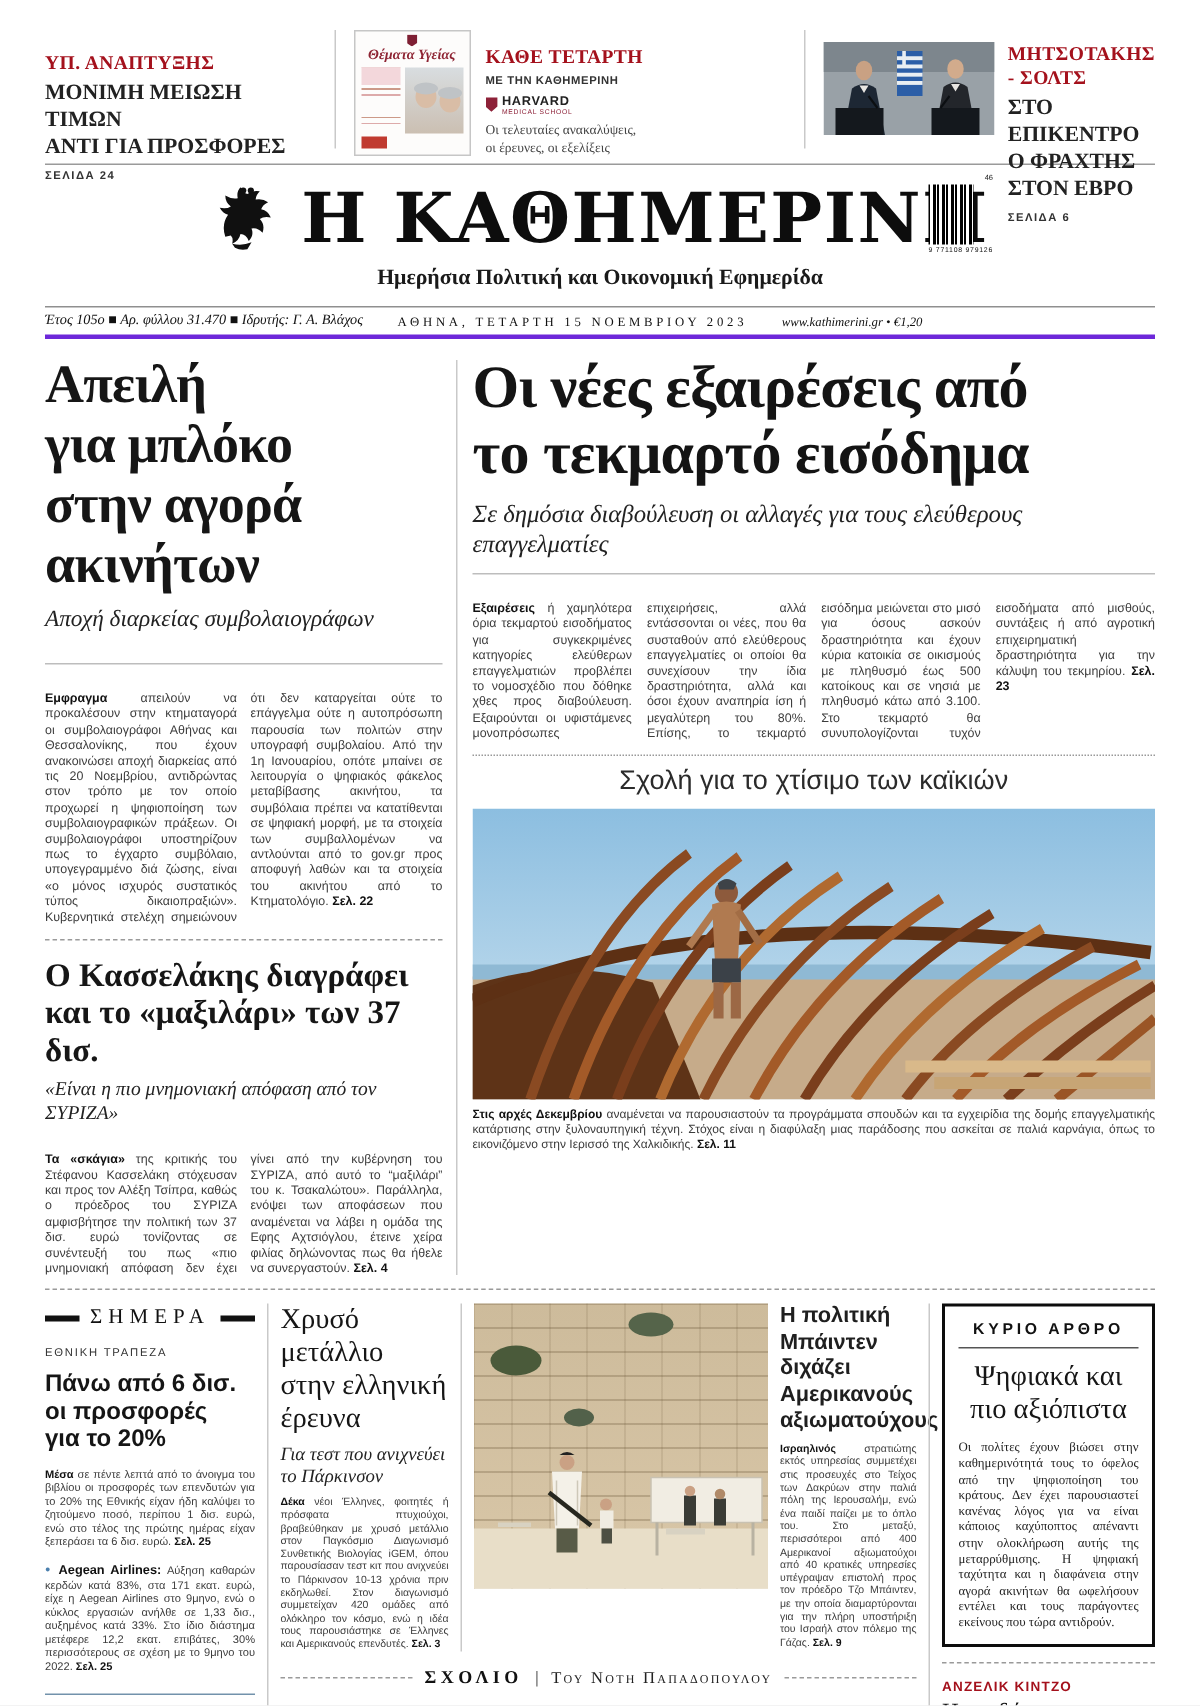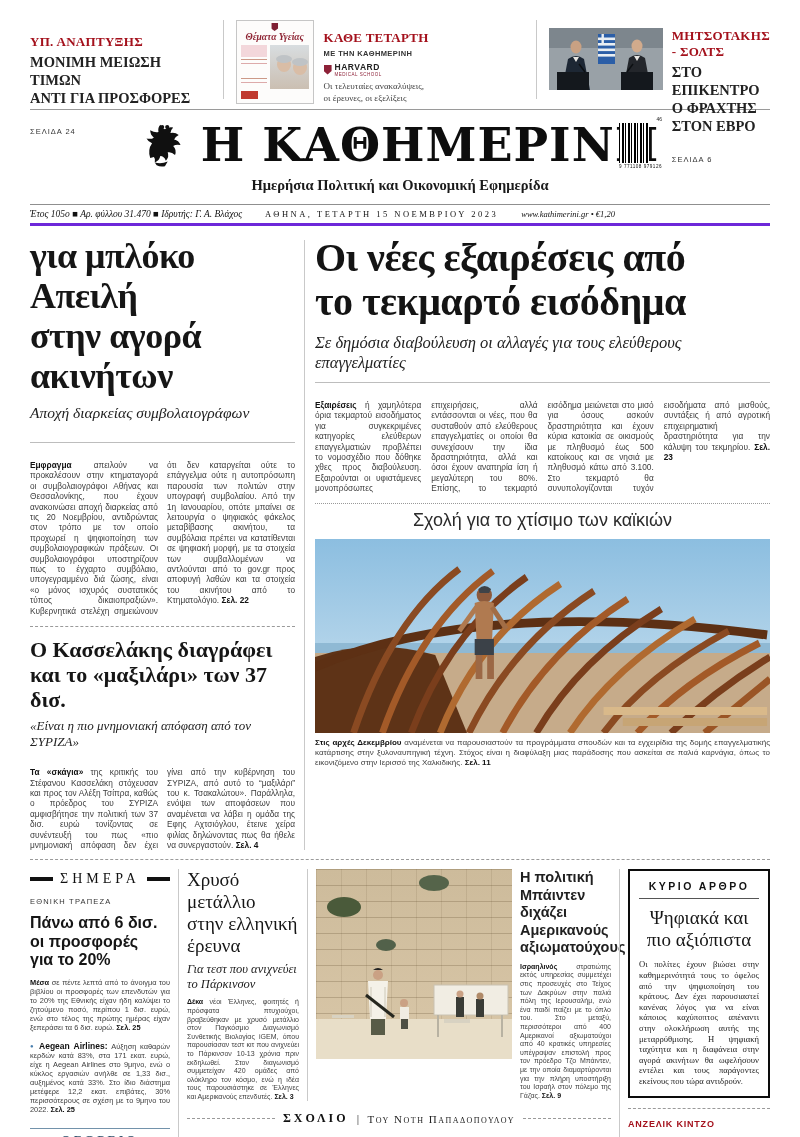--- a/index.html
+++ b/index.html
@@ -10,21 +10,21 @@
 
   
   .topbar { display:flex; gap:12px; align-items:flex-start; padding:4px 0 10px;
             border-bottom:1px solid #9a9a9a; height:94px; }
   .tb-div { width:1px; align-self:stretch; background:#c9c9c9; }
   .promo-kicker { font-family:"Liberation Serif",serif; font-weight:700; font-size:13px;
                   letter-spacing:.3px; margin-bottom:3px; }
   .red { color:#a4111c; }
   .promo-title div { font-family:"Liberation Serif",serif; font-weight:600; font-size:14.5px;
                      line-height:18px; color:#222; }
-  .promo-page { font-size:7.5px; font-weight:400; letter-spacing:1px; color:#333; margin-top:20px; }
+  .promo-page { font-size:7.5px; font-weight:700; letter-spacing:1px; color:#333; margin-top:5px; }
   .promo-left { width:188px; padding-top:14px; }
   .promo-mid { display:flex; gap:10px; width:300px; }
   .mag-thumb { width:78px; height:84px; border:1px solid #c6c6c6; background:#fdfcfb; position:relative; flex:none; }
   .mag-crest { position:absolute; top:2px; left:50%; transform:translateX(-50%); width:7px; height:8px; background:#7e1f33;
                clip-path:polygon(0 0,100% 0,100% 70%,50% 100%,0 70%); }
   .mag-title { font-family:"Liberation Serif",serif; font-style:italic; font-weight:700;
                color:#8e2433; font-size:9.5px; text-align:center; margin-top:11px; }
   .mag-body { display:flex; gap:3px; padding:3px 4px 0; }
   .mag-textcol { width:26px; height:44px; background:
       linear-gradient(#f3d7db 0 12px, transparent 12px),
@@ -250,22 +250,22 @@
   <div class="dateline">
     <span class="dl-left">Έτος 105ο ■ Αρ. φύλλου 31.470 ■ Ιδρυτής: Γ. Α. Βλάχος</span>
     <span class="dl-center">ΑΘΗΝΑ, ΤΕΤΑΡΤΗ 15 ΝΟΕΜΒΡΙΟΥ 2023</span>
     <span class="dl-right">www.kathimerini.gr • €1,20</span>
   </div>
 
   <main class="lead-zone">
     <div class="lz-left">
       <article>
         <h1 class="hl-1">
+          <div>Απειλή</div>
           <div>για μπλόκο</div>
-          <div>Απειλή</div>
           <div>στην αγορά</div>
           <div>ακινήτων</div>
         </h1>
         <div class="deck">Αποχή διαρκείας συμβολαιογράφων</div>
         <div class="bodytext cols2">
           <span class="lead-word">Εμφραγμα</span>
           <span>απειλούν να προκαλέσουν στην κτηματαγορά οι συμβολαιογράφοι Αθήνας και Θεσσαλονίκης, που έχουν ανακοινώσει αποχή διαρκείας από τις 20 Νοεμβρίου, αντιδρώντας στον τρόπο με τον οποίο προχωρεί η ψηφιοποίηση των συμβολαιογραφικών πράξεων. Οι συμβολαιογράφοι υποστηρίζουν πως το έγχαρτο συμβόλαιο, υπογεγραμμένο διά ζώσης, είναι «ο μόνος ισχυρός συστατικός τύπος δικαιοπραξιών». Κυβερνητικά στελέχη σημειώνουν ότι δεν καταργείται ούτε το επάγγελμα ούτε η αυτοπρόσωπη παρουσία των πολιτών στην υπογραφή συμβολαίου. Από την 1η Ιανουαρίου, οπότε μπαίνει σε λειτουργία ο ψηφιακός φάκελος μεταβίβασης ακινήτου, τα συμβόλαια πρέπει να κατατίθενται σε ψηφιακή μορφή, με τα στοιχεία των συμβαλλομένων να αντλούνται από το gov.gr προς αποφυγή λαθών και τα στοιχεία του ακινήτου από το Κτηματολόγιο.</span>
           <span class="pageref">Σελ. 22</span>
         </div>
       </article>

